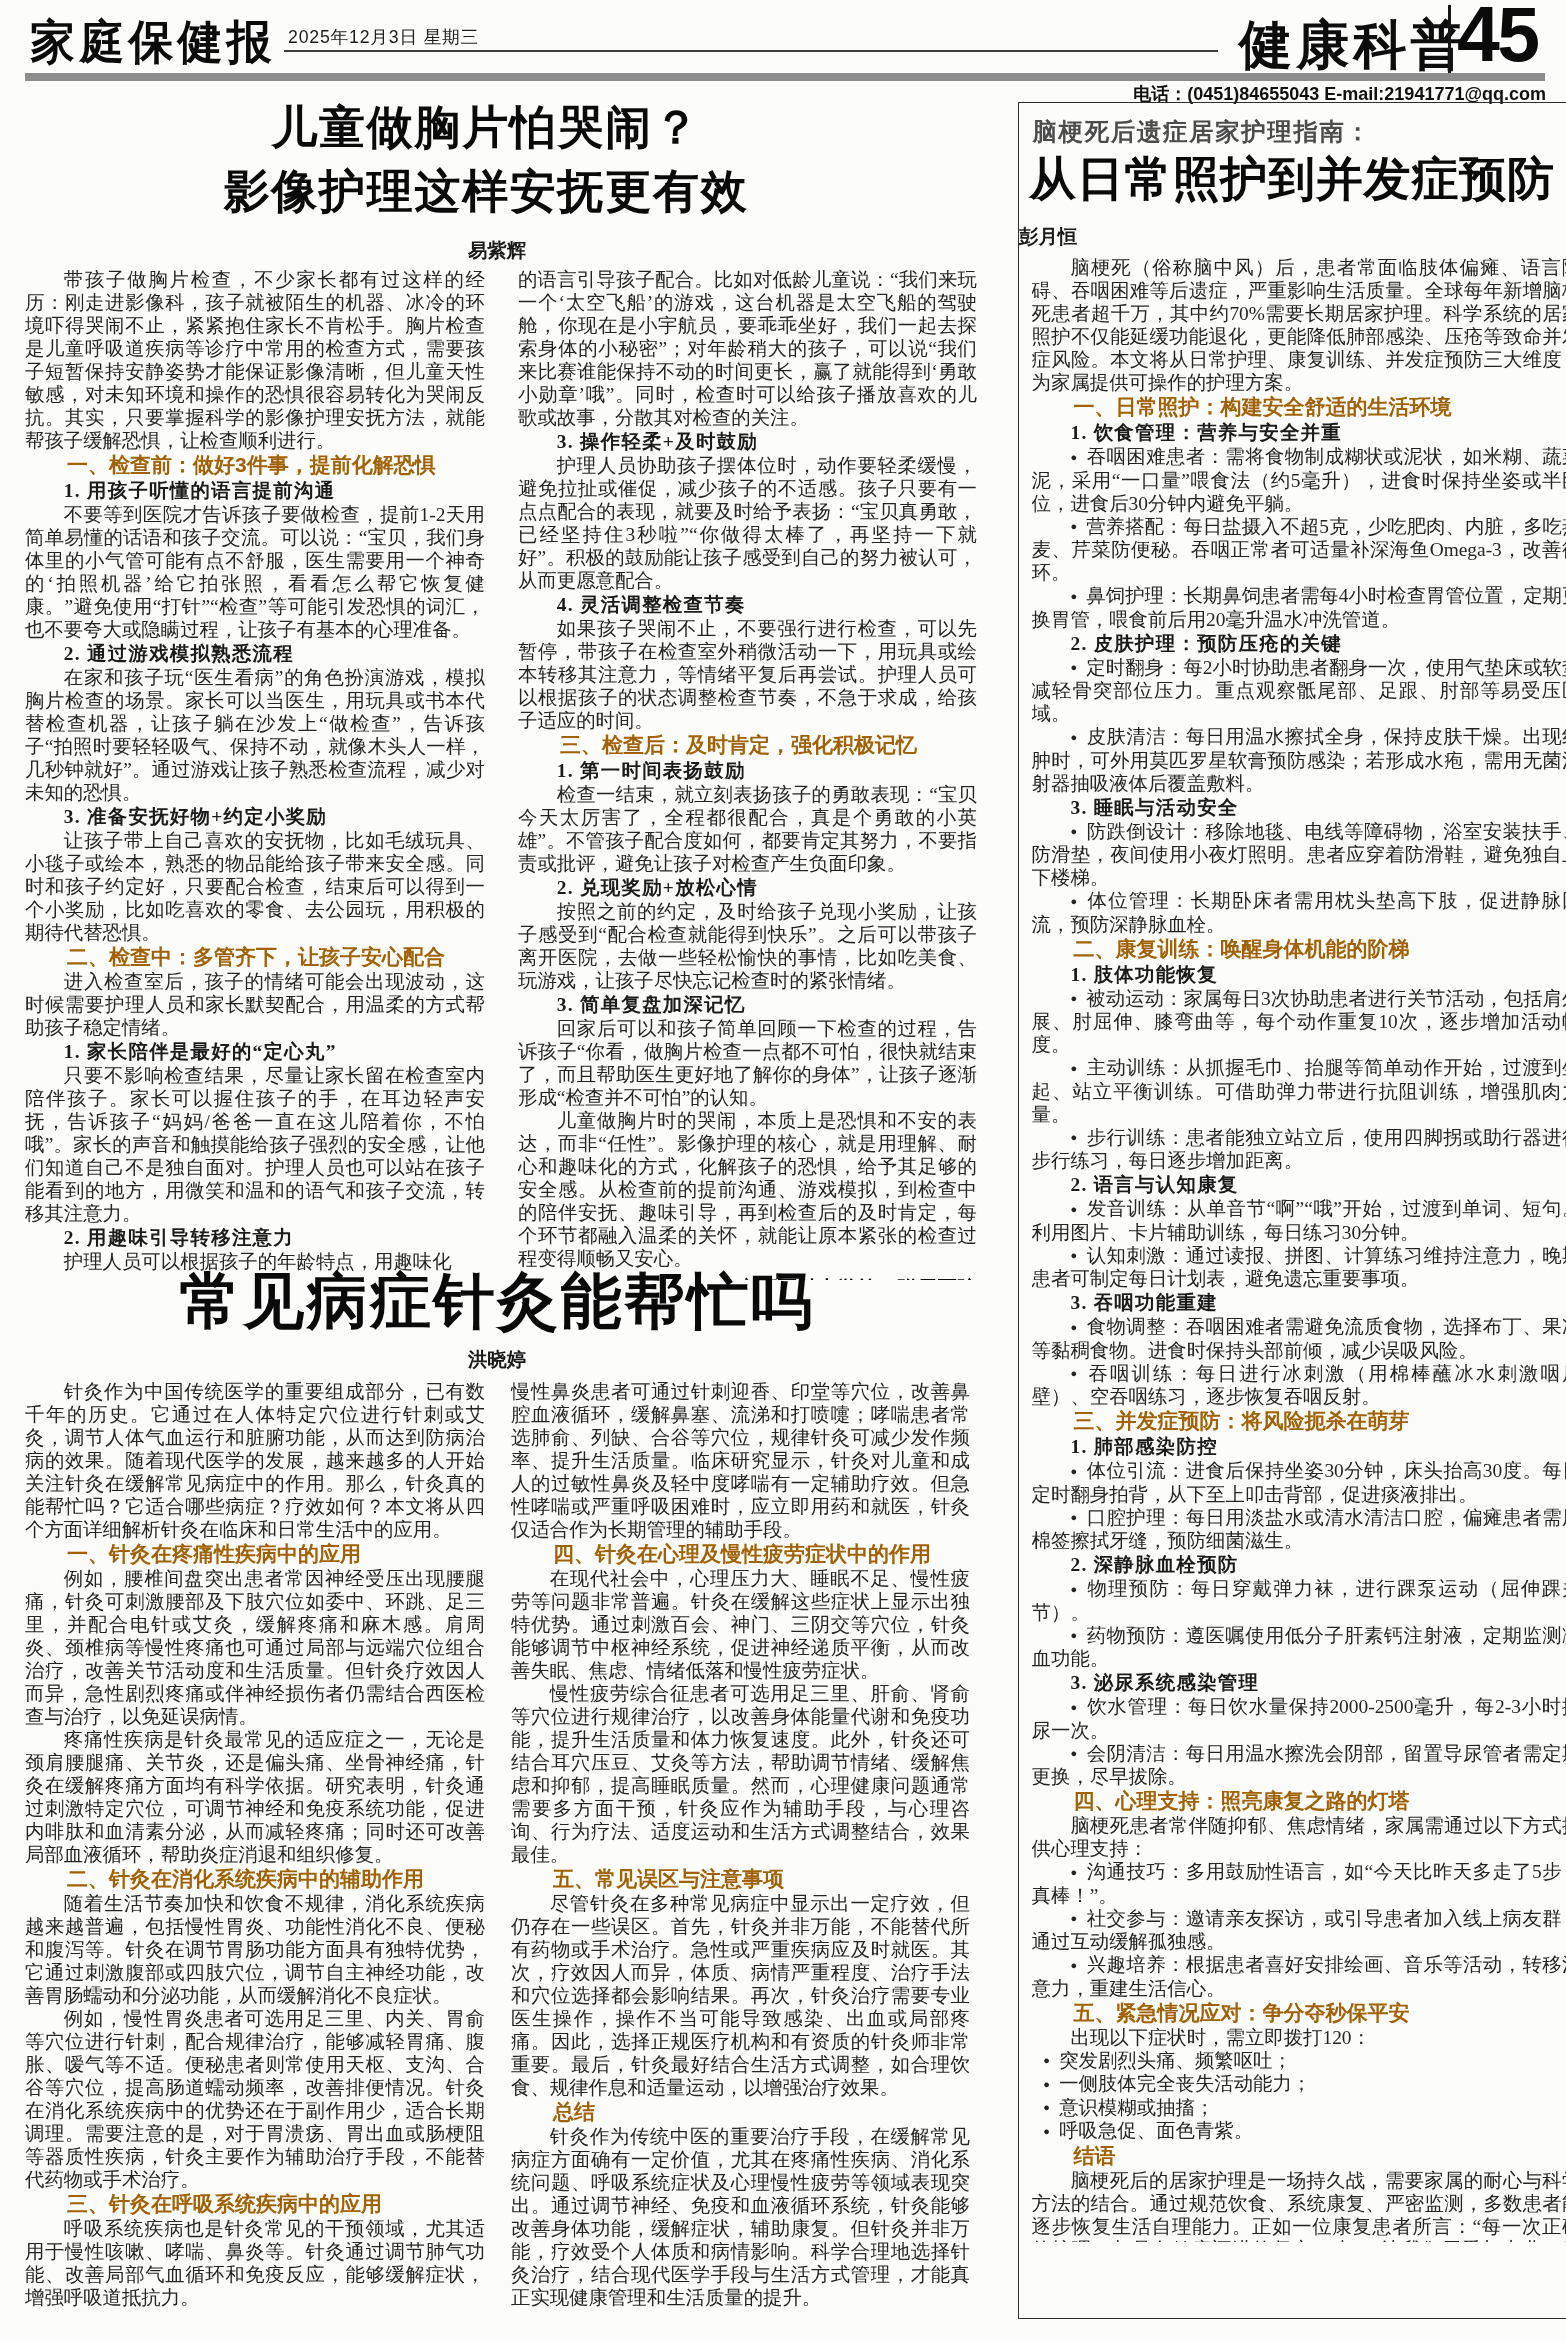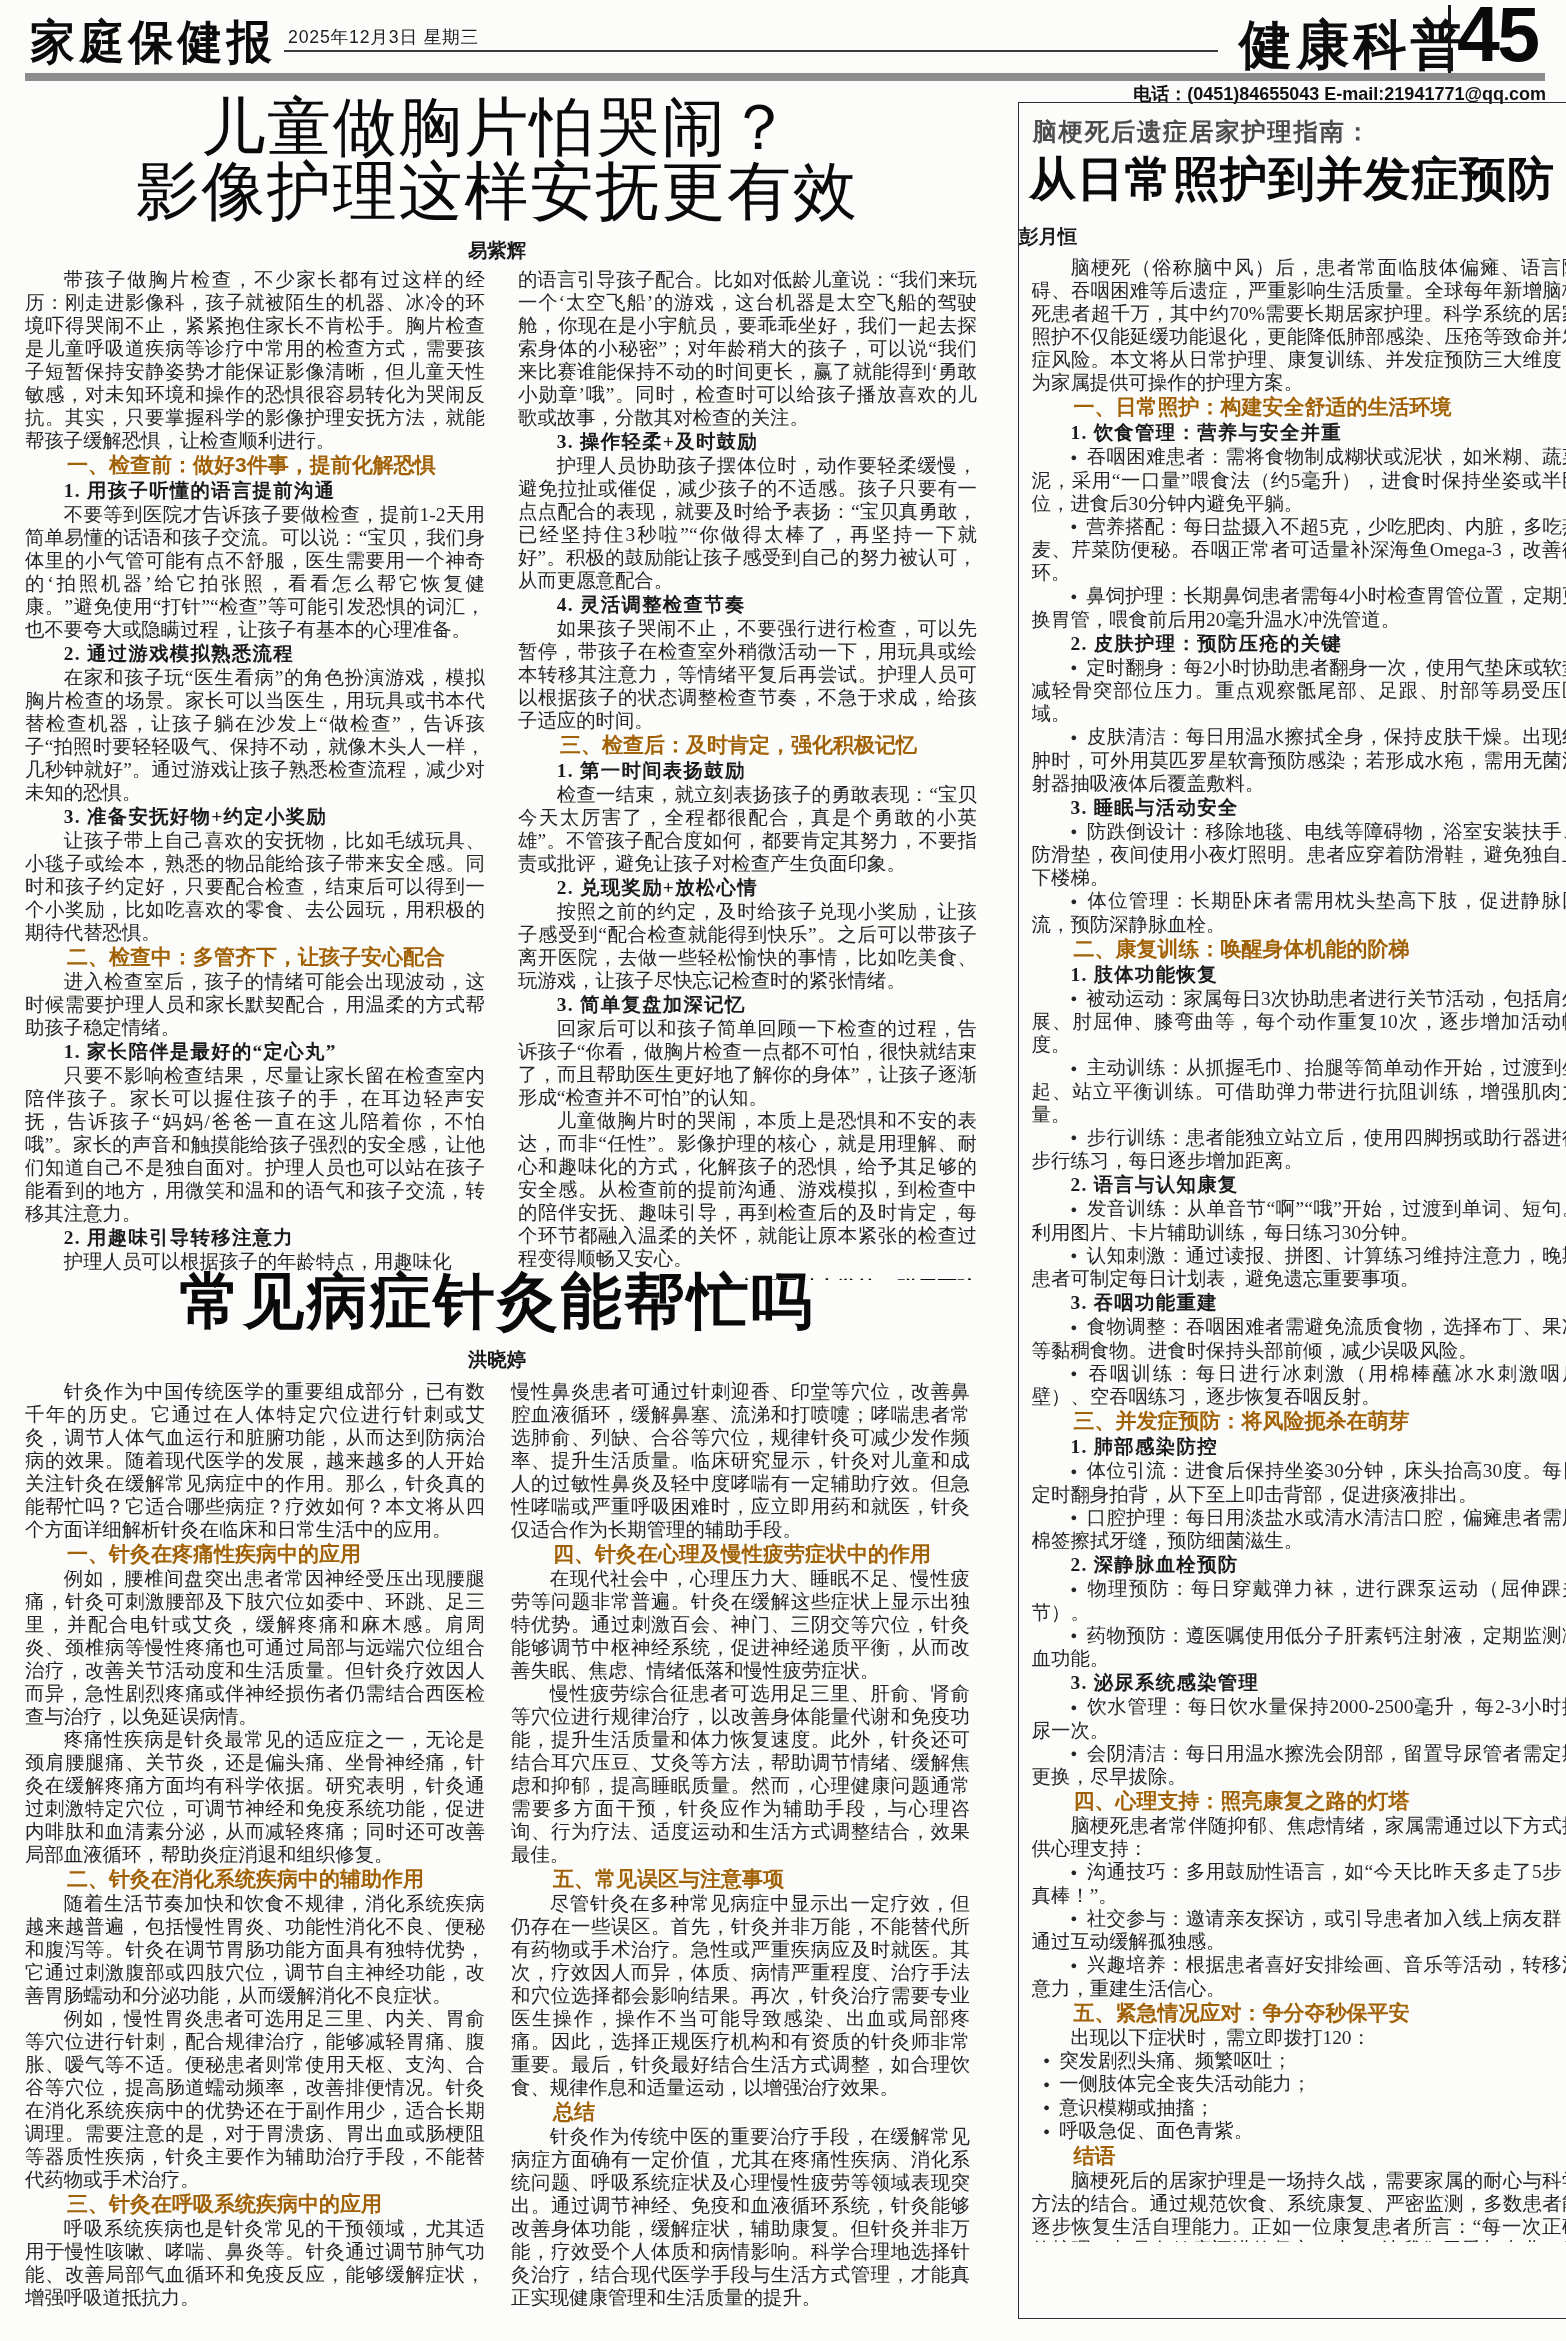--- a/index.html
+++ b/index.html
@@ -27,21 +27,21 @@
   .blk.p,.blk.h,.blk.sub,.blk.bullet{text-indent:2em;}
   .blk.cont{text-indent:0;}
   .blk.h{font-family:"Liberation Sans",sans-serif;font-weight:bold;font-size:21px;line-height:26px;color:#a16207;}
   .blk.sub{font-weight:bold;font-size:19.4px;line-height:25px;color:#1b1b1b;letter-spacing:1.3px;}
   .blk.bullet0{text-indent:0.6em;}
   .dot{font-size:11px;margin-right:9.3px;vertical-align:2.5px;}
   .blk.attr{text-align:right;text-indent:0;font-weight:bold;font-family:"Liberation Sans",sans-serif;
             font-size:20px;line-height:27px;margin-top:5px;color:#0f0f0f;}
 
   
-  .a1-title{left:25px;top:96px;width:944px;text-align:center;font-weight:normal;font-size:64px;
+  .a1-title{left:14px;top:96px;width:944px;text-align:center;font-weight:bold;font-size:46px;
             line-height:64px;color:#0a0a0a;letter-spacing:1.7px;}
   .a1-author{left:25px;top:237px;width:944px;text-align:center;font-size:19.4px;font-weight:bold;color:#1a1a1a;}
   .a1c1{left:25px;top:268px;width:460px;height:1003px;}
   .a1c2{left:511px;top:268px;width:459px;height:1012px;margin-left:7px;}
 
   
   .a2-title{left:25px;top:1266px;width:944px;text-align:center;font-weight:bold;font-size:61px;
             line-height:71px;color:#0a0a0a;letter-spacing:2.5px;}
   .a2-author{left:25px;top:1346px;width:944px;text-align:center;font-size:19.4px;font-weight:bold;color:#1a1a1a;}
   .a2c1{left:25px;top:1380px;width:460px;height:936px;}

